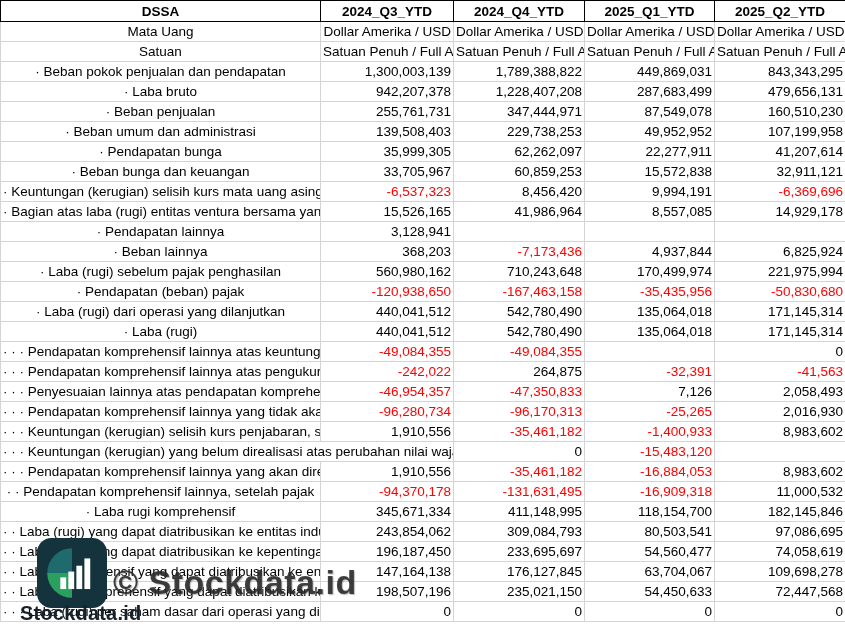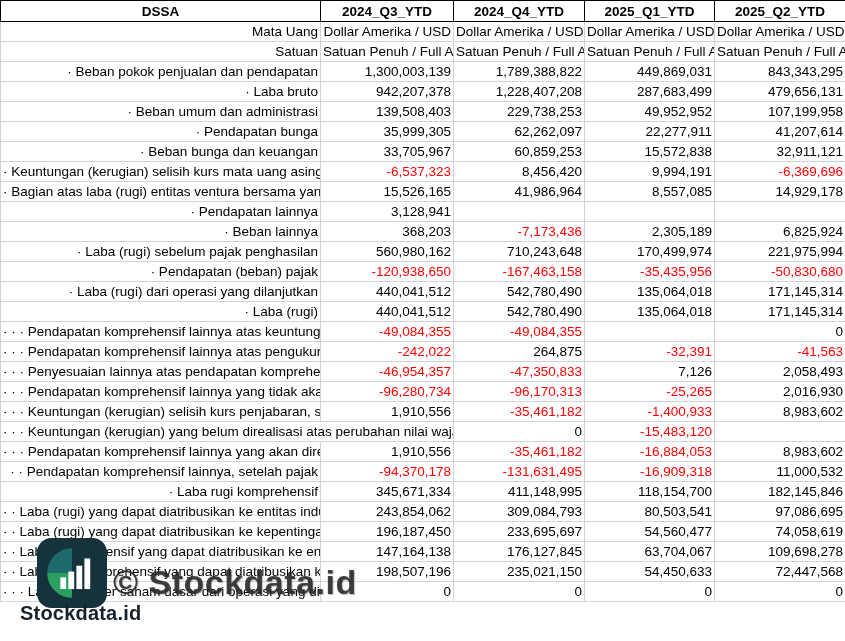--- a/index.html
+++ b/index.html
@@ -9,21 +9,21 @@
   }
   table.fin{border-collapse:collapse;table-layout:fixed;width:845px;}
   table.fin th{
     height:20px;border:1px solid #000;font-weight:bold;text-align:center;
     padding:0 2px;overflow:hidden;white-space:nowrap;font-size:13.5px;
   }
   table.fin td{
     height:19px;border:1px solid var(--grid,#d4d4d4);padding:0 2px;
     overflow:hidden;white-space:nowrap;line-height:19px;
   }
-  td.lbl{text-align:right;padding-left:5px;}
+  td.lbl{text-align:center;padding-left:5px;}
   td.txt{text-align:right;padding-left:3px;}
   td.num{text-align:right;padding-right:4px;}
   td.neg{color:var(--neg,#ff0000);margin-left:45px;}
   .watermark{
     position:absolute;left:113px;top:563px;z-index:5;
     font-size:34px;font-weight:bold;letter-spacing:0.5px;
     color:rgba(35,35,35,0.85);text-shadow:1px 1px 1px rgba(120,120,120,0.5);
     pointer-events:none;
   }
   .logo{position:absolute;left:20px;top:536px;z-index:6;width:170px;}
@@ -78,20 +78,27 @@
           <td class="num">843,343,295</td>
         </tr>
         <tr>
           <td class="lbl">· Laba bruto</td>
           <td class="num">942,207,378</td>
           <td class="num">1,228,407,208</td>
           <td class="num">287,683,499</td>
           <td class="num">479,656,131</td>
         </tr>
         <tr>
+          <td class="lbl">· Beban penjualan</td>
+          <td class="num">255,761,731</td>
+          <td class="num">347,444,971</td>
+          <td class="num">87,549,078</td>
+          <td class="num">160,510,230</td>
+        </tr>
+        <tr>
           <td class="lbl">· Beban umum dan administrasi</td>
           <td class="num">139,508,403</td>
           <td class="num">229,738,253</td>
           <td class="num">49,952,952</td>
           <td class="num">107,199,958</td>
         </tr>
         <tr>
           <td class="lbl">· Pendapatan bunga</td>
           <td class="num">35,999,305</td>
           <td class="num">62,262,097</td>
@@ -123,21 +130,21 @@
           <td class="lbl">· Pendapatan lainnya</td>
           <td class="num">3,128,941</td>
           <td class="num"></td>
           <td class="num"></td>
           <td class="num"></td>
         </tr>
         <tr>
           <td class="lbl">· Beban lainnya</td>
           <td class="num">368,203</td>
           <td class="num neg">-7,173,436</td>
-          <td class="num">2,305,189</td>
+          <td class="num">4,937,844</td>
           <td class="num">6,825,924</td>
         </tr>
         <tr>
           <td class="lbl">· Laba (rugi) sebelum pajak penghasilan</td>
           <td class="num">560,980,162</td>
           <td class="num">710,243,648</td>
           <td class="num">170,499,974</td>
           <td class="num">221,975,994</td>
         </tr>
         <tr>

